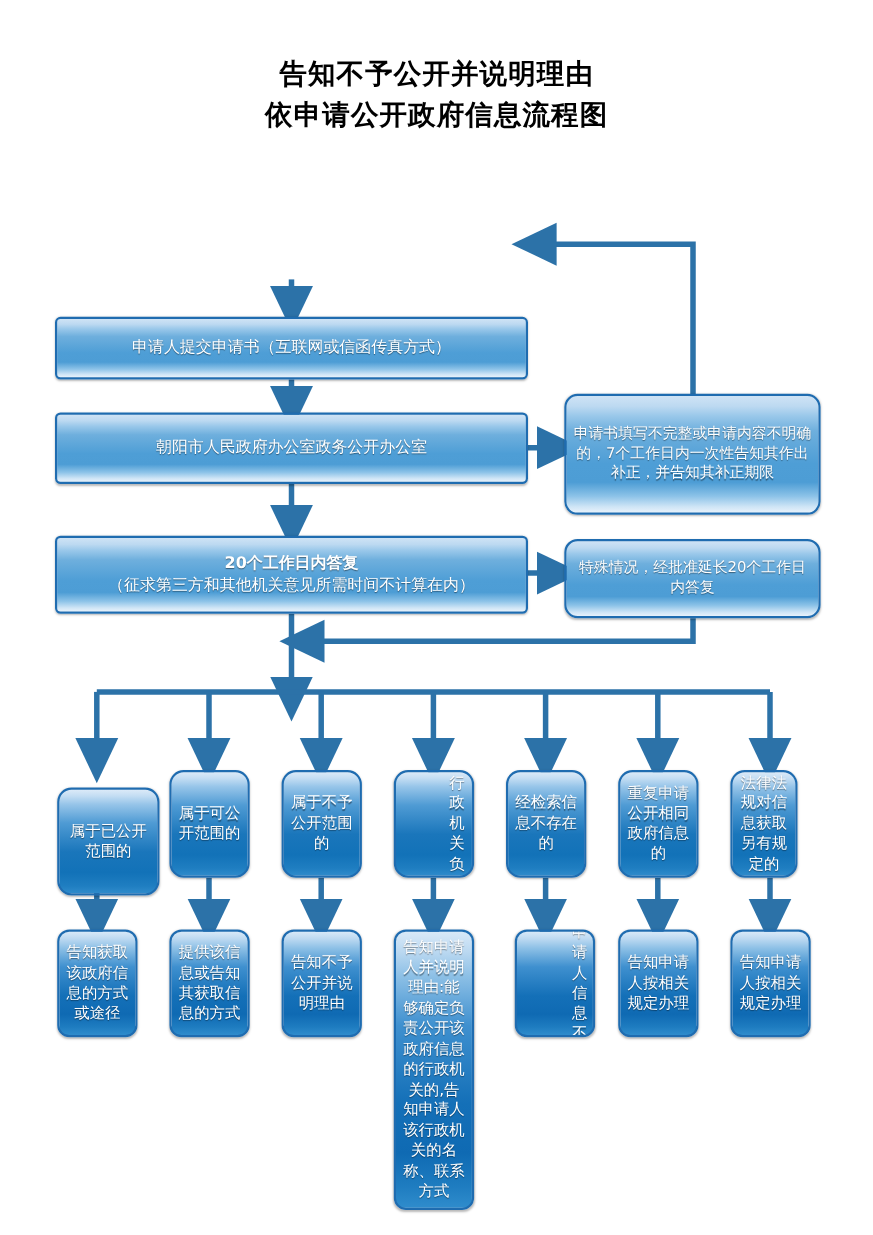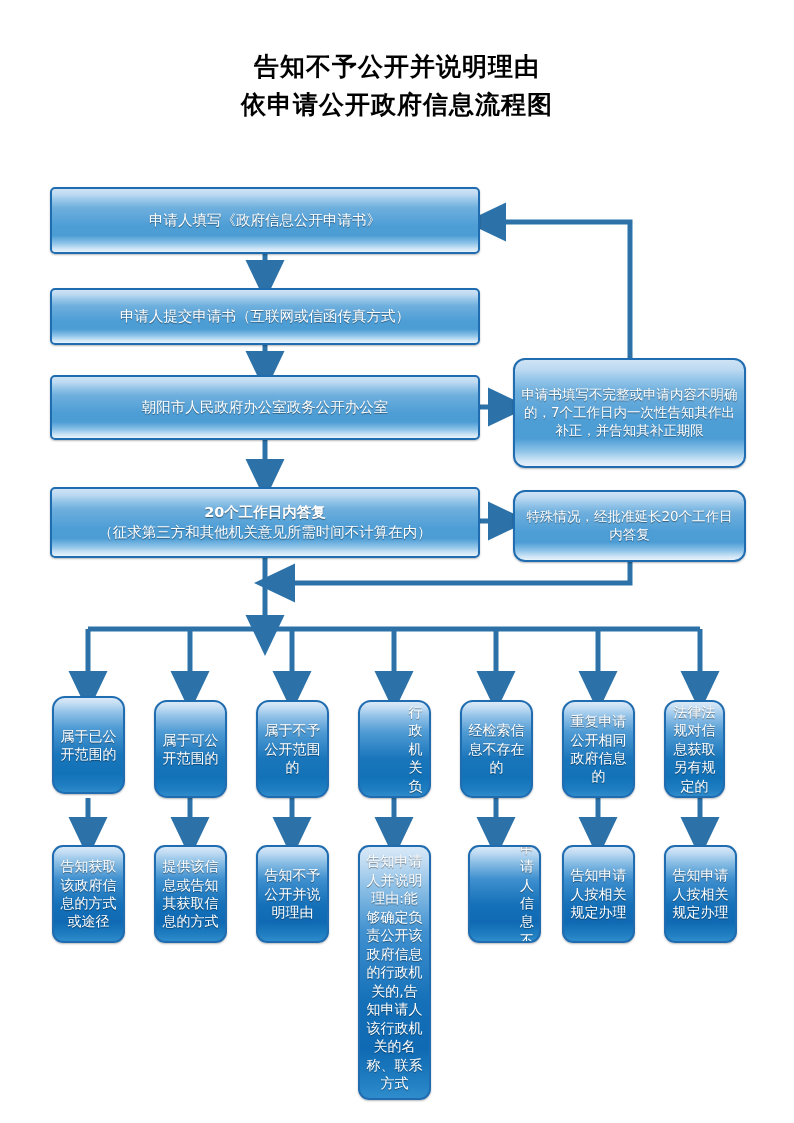--- a/index.html
+++ b/index.html
@@ -169,23 +169,20 @@
       <line x1="88" y1="798" x2="88" y2="840" marker-end="url(#ah)"></line>
       <line x1="190" y1="798" x2="190" y2="840" marker-end="url(#ah)"></line>
       <line x1="292" y1="798" x2="292" y2="840" marker-end="url(#ah)"></line>
       <line x1="394" y1="798" x2="394" y2="840" marker-end="url(#ah)"></line>
       <line x1="496" y1="798" x2="496" y2="840" marker-end="url(#ah)"></line>
       <line x1="598" y1="798" x2="598" y2="840" marker-end="url(#ah)"></line>
       <line x1="700" y1="798" x2="700" y2="840" marker-end="url(#ah)"></line>
     </g>
   </svg>
 
-  <div class="box wide" style="left:50px; top:187px; width:430px; height:67px;">
-    <span class="txt">申请人填写《政府信息公开申请书》</span>
-  </div>
 
   <div class="box wide" style="left:50px; top:288px; width:430px; height:57px;">
     <span class="txt">申请人提交申请书（互联网或信函传真方式）</span>
   </div>
 
   <div class="box wide" style="left:50px; top:375px; width:430px; height:65px;">
     <span class="txt">朝阳市人民政府办公室政务公开办公室</span>
   </div>
 
   <div class="box wide" style="left:50px; top:487px; width:430px; height:71px;">
@@ -196,21 +193,21 @@
   </div>
 
   <div class="box note" style="left:513px; top:358px; width:233px; height:110px;">
     <span class="txt">申请书填写不完整或申请内容不明确的，7个工作日内一次性告知其作出补正，并告知其补正期限</span>
   </div>
 
   <div class="box note" style="left:513px; top:490px; width:233px; height:72px;">
     <span class="txt">特殊情况，经批准延长20个工作日内答复</span>
   </div>
 
-  <div class="box cat" style="left:52px; top:696px; width:73px; height:98px;">
+  <div class="box cat" style="left:52px; top:716px; width:93px; height:98px;">
     <span class="txt">属于已公开范围的</span>
   </div>
   <div class="box cat" style="left:154px; top:700px; width:73px; height:98px;">
     <span class="txt">属于可公开范围的</span>
   </div>
   <div class="box cat" style="left:256px; top:700px; width:73px; height:98px;text-align:center;">
     <span class="txt">属于不予公开范围的</span>
   </div>
   <div class="box cat" style="left:358px; top:700px; width:73px; height:98px;padding-left:42px;">
     <span class="txt">不属于本行政机关负责公开的</span>

